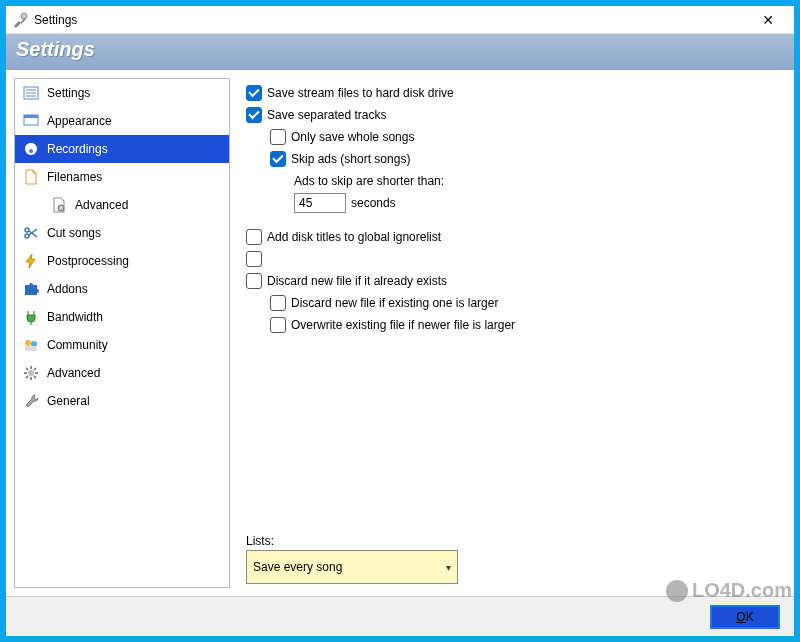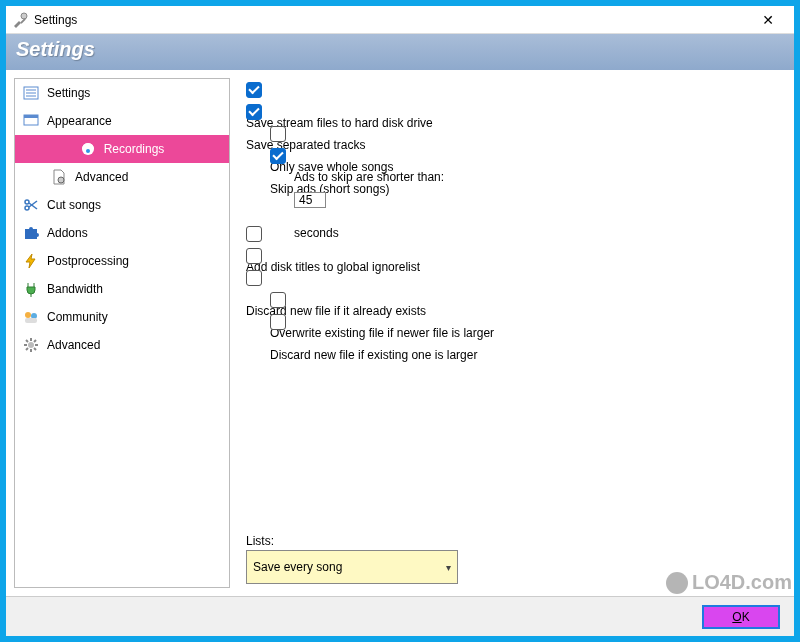--- a/index.html
+++ b/index.html
@@ -66,40 +66,38 @@
     display: flex;
     align-items: center;
     height: 28px;
     padding: 0 8px;
     cursor: pointer;
     color: #000;
     gap: 8px;
   }
   .sidebar-item .icon { width: 16px; height: 16px; flex-shrink: 0; }
   .sidebar-item.selected {
-    background: #ec4899;
+    background: #1d4ed8;
     color: #fff;
-    justify-content: center;
   }
   .sidebar-item.child { padding-left: 36px; }
 
   .content {
     flex: 1;
     padding: 4px 8px;
     overflow-y: auto;
     position: relative;
     display: flex;
     flex-direction: column;
   }
   .opt-row {
     display: flex;
-    align-items: flex-start;
+    align-items: center;
     height: 22px;
-    gap: 18px;
-    flex-direction: column;
+    gap: 5px;
   }
   .opt-row.indent1 { margin-left: 24px; }
   .opt-row.indent2 { margin-left: 48px; }
   .cb {
     width: 16px; height: 16px;
     border: 1px solid #555;
     border-radius: 3px;
     background: #fff;
     display: inline-flex; align-items: center; justify-content: center;
     flex-shrink: 0;
@@ -112,21 +110,21 @@
   .cb.checked::after {
     content: "";
     width: 4px; height: 8px;
     border: solid #fff;
     border-width: 0 2px 2px 0;
     transform: rotate(45deg) translate(-1px,-1px);
   }
   .opt-label { color: #000; }
 
   .num-input {
-    width: 32px; height: 20px;
+    width: 52px; height: 20px;
     border: 1px solid #888;
     padding: 0 4px;
     font: inherit;
   }
 
   .spacer-flex { flex: 1; }
 
   .lists-block { margin-top: 8px; }
   .lists-label { margin-bottom: 2px; }
   .combo {
@@ -143,32 +141,32 @@
   .footer {
     height: 40px;
     border-top: 1px solid #ccc;
     display: flex;
     align-items: center;
     justify-content: flex-end;
     padding: 0 14px;
     background: #f0f0f0;
   }
   .ok-btn {
-    width: 78px; height: 24px;
+    width: 70px; height: 24px;
     border: 2px solid #1e7ae0;
-    background: #d946ef;
+    background: #1d4ed8;
     display: flex; align-items: center; justify-content: center;
     cursor: pointer;
     font: inherit;
     text-align: right;
   }
 
   .watermark {
     position: absolute;
-    right: 8px; bottom: 48px;
+    right: 8px; bottom: 40px;
     font-size: 20px;
     color: rgba(120,120,120,0.55);
     font-weight: 600;
     display: flex; align-items: center; gap: 4px;
     pointer-events: none;
   }
   .watermark .wm-icon {
     width: 22px; height: 22px; border-radius: 50%;
     background: rgba(120,120,120,0.55);
     position: relative;
@@ -224,20 +222,29 @@
         <div class="sidebar-item selected">
           <span class="icon">
             <svg class="icon" viewBox="0 0 16 16">
               <circle cx="8" cy="8" r="6" fill="#fff"></circle>
               <path d="M3 8 A5 5 0 0 1 13 8" fill="none" stroke="#fff" stroke-width="2"></path>
               <circle cx="8" cy="10" r="2" fill="#2e94e8"></circle>
             </svg>
           </span>
           <span>Recordings</span>
         </div>
+        <div class="sidebar-item">
+          <span class="icon">
+            <svg class="icon" viewBox="0 0 16 16">
+              <path d="M3 1h7l3 3v11H3z" fill="#fff" stroke="#d79b3a"></path>
+              <path d="M10 1v3h3" fill="none" stroke="#d79b3a"></path>
+            </svg>
+          </span>
+          <span>Filenames</span>
+        </div>
         <div class="sidebar-item child">
           <span class="icon">
             <svg class="icon" viewBox="0 0 16 16">
               <path d="M3 1h7l3 3v11H3z" fill="#fff" stroke="#888"></path>
               <circle cx="10" cy="11" r="3" fill="#ccc" stroke="#666"></circle>
             </svg>
           </span>
           <span>Advanced</span>
         </div>
         <div class="sidebar-item">
@@ -247,32 +254,32 @@
               <circle cx="4" cy="11" r="2" fill="none" stroke="#3a77c0" stroke-width="1.5"></circle>
               <line x1="6" y1="6" x2="14" y2="12" stroke="#3a77c0" stroke-width="1.5"></line>
               <line x1="6" y1="10" x2="14" y2="4" stroke="#3a77c0" stroke-width="1.5"></line>
             </svg>
           </span>
           <span>Cut songs</span>
         </div>
         <div class="sidebar-item">
           <span class="icon">
             <svg class="icon" viewBox="0 0 16 16">
+              <path d="M9 1 L3 9h4l-1 6 6-9H8z" fill="#f5b700" stroke="#c08a00"></path>
+            </svg>
+          </span>
+          <span>Postprocessing</span>
+        </div>
+        <div class="sidebar-item">
+          <span class="icon">
+            <svg class="icon" viewBox="0 0 16 16">
               <path d="M2 4h4a2 2 0 1 1 4 0h4v4a2 2 0 1 1 0 4v2H2z" fill="#2e6cc0"></path>
             </svg>
           </span>
           <span>Addons</span>
-        </div>
-        <div class="sidebar-item">
-          <span class="icon">
-            <svg class="icon" viewBox="0 0 16 16">
-              <path d="M9 1 L3 9h4l-1 6 6-9H8z" fill="#f5b700" stroke="#c08a00"></path>
-            </svg>
-          </span>
-          <span>Postprocessing</span>
         </div>
         <div class="sidebar-item">
           <span class="icon">
             <svg class="icon" viewBox="0 0 16 16">
               <path d="M5 2v4M11 2v4M4 6h8v3a4 4 0 0 1-8 0z" fill="#4caf50" stroke="#2e7d32"></path>
               <line x1="8" y1="13" x2="8" y2="16" stroke="#2e7d32"></line>
             </svg>
           </span>
           <span>Bandwidth</span>
         </div>
@@ -297,20 +304,28 @@
                 <line x1="12" y1="8" x2="15" y2="8"></line>
                 <line x1="3" y1="3" x2="5" y2="5"></line>
                 <line x1="11" y1="11" x2="13" y2="13"></line>
                 <line x1="3" y1="13" x2="5" y2="11"></line>
                 <line x1="11" y1="5" x2="13" y2="3"></line>
               </g>
             </svg>
           </span>
           <span>Advanced</span>
         </div>
+        <div class="sidebar-item">
+          <span class="icon">
+            <svg class="icon" viewBox="0 0 16 16">
+              <path d="M12 2a3 3 0 0 0-3 4L3 12l2 2 6-6a3 3 0 0 0 4-3l-2 2-2-2z" fill="#aaa" stroke="#777"></path>
+            </svg>
+          </span>
+          <span>General</span>
+        </div>
       </div>
 
     <div class="content">
 
       <div class="opt-row">
         <span class="cb checked"></span>
         <span class="opt-label">Save stream files to hard disk drive</span>
       </div>
 
       <div class="opt-row">
@@ -345,25 +360,25 @@
       </div>
       <div class="opt-row">
         <span class="cb"></span>
       </div>
       <div class="opt-row">
         <span class="cb"></span>
         <span class="opt-label">Discard new file if it already exists</span>
       </div>
       <div class="opt-row indent1">
         <span class="cb"></span>
+        <span class="opt-label">Discard new file if existing one is larger</span>
+      </div>
+      <div class="opt-row indent1">
+        <span class="cb"></span>
         <span class="opt-label">Overwrite existing file if newer file is larger</span>
-      </div>
-      <div class="opt-row indent1">
-        <span class="cb"></span>
-        <span class="opt-label">Discard new file if existing one is larger</span>
       </div>
 
       <div class="spacer-flex"></div>
 
       <div class="lists-block">
         <div class="lists-label">Lists:</div>
         <div class="combo">
           <span>Save every song</span>
           <span class="chev">▾</span>
         </div>

